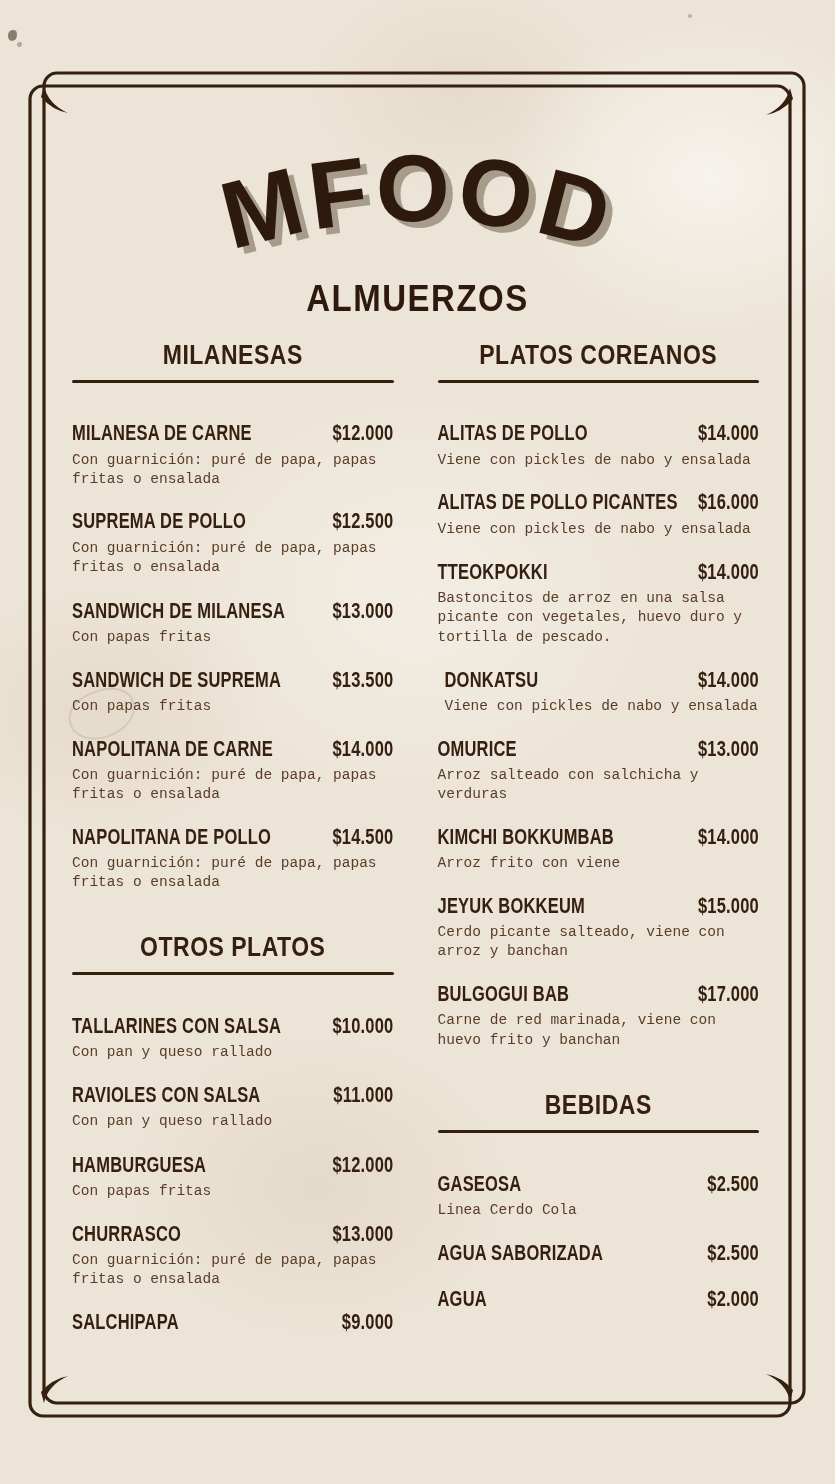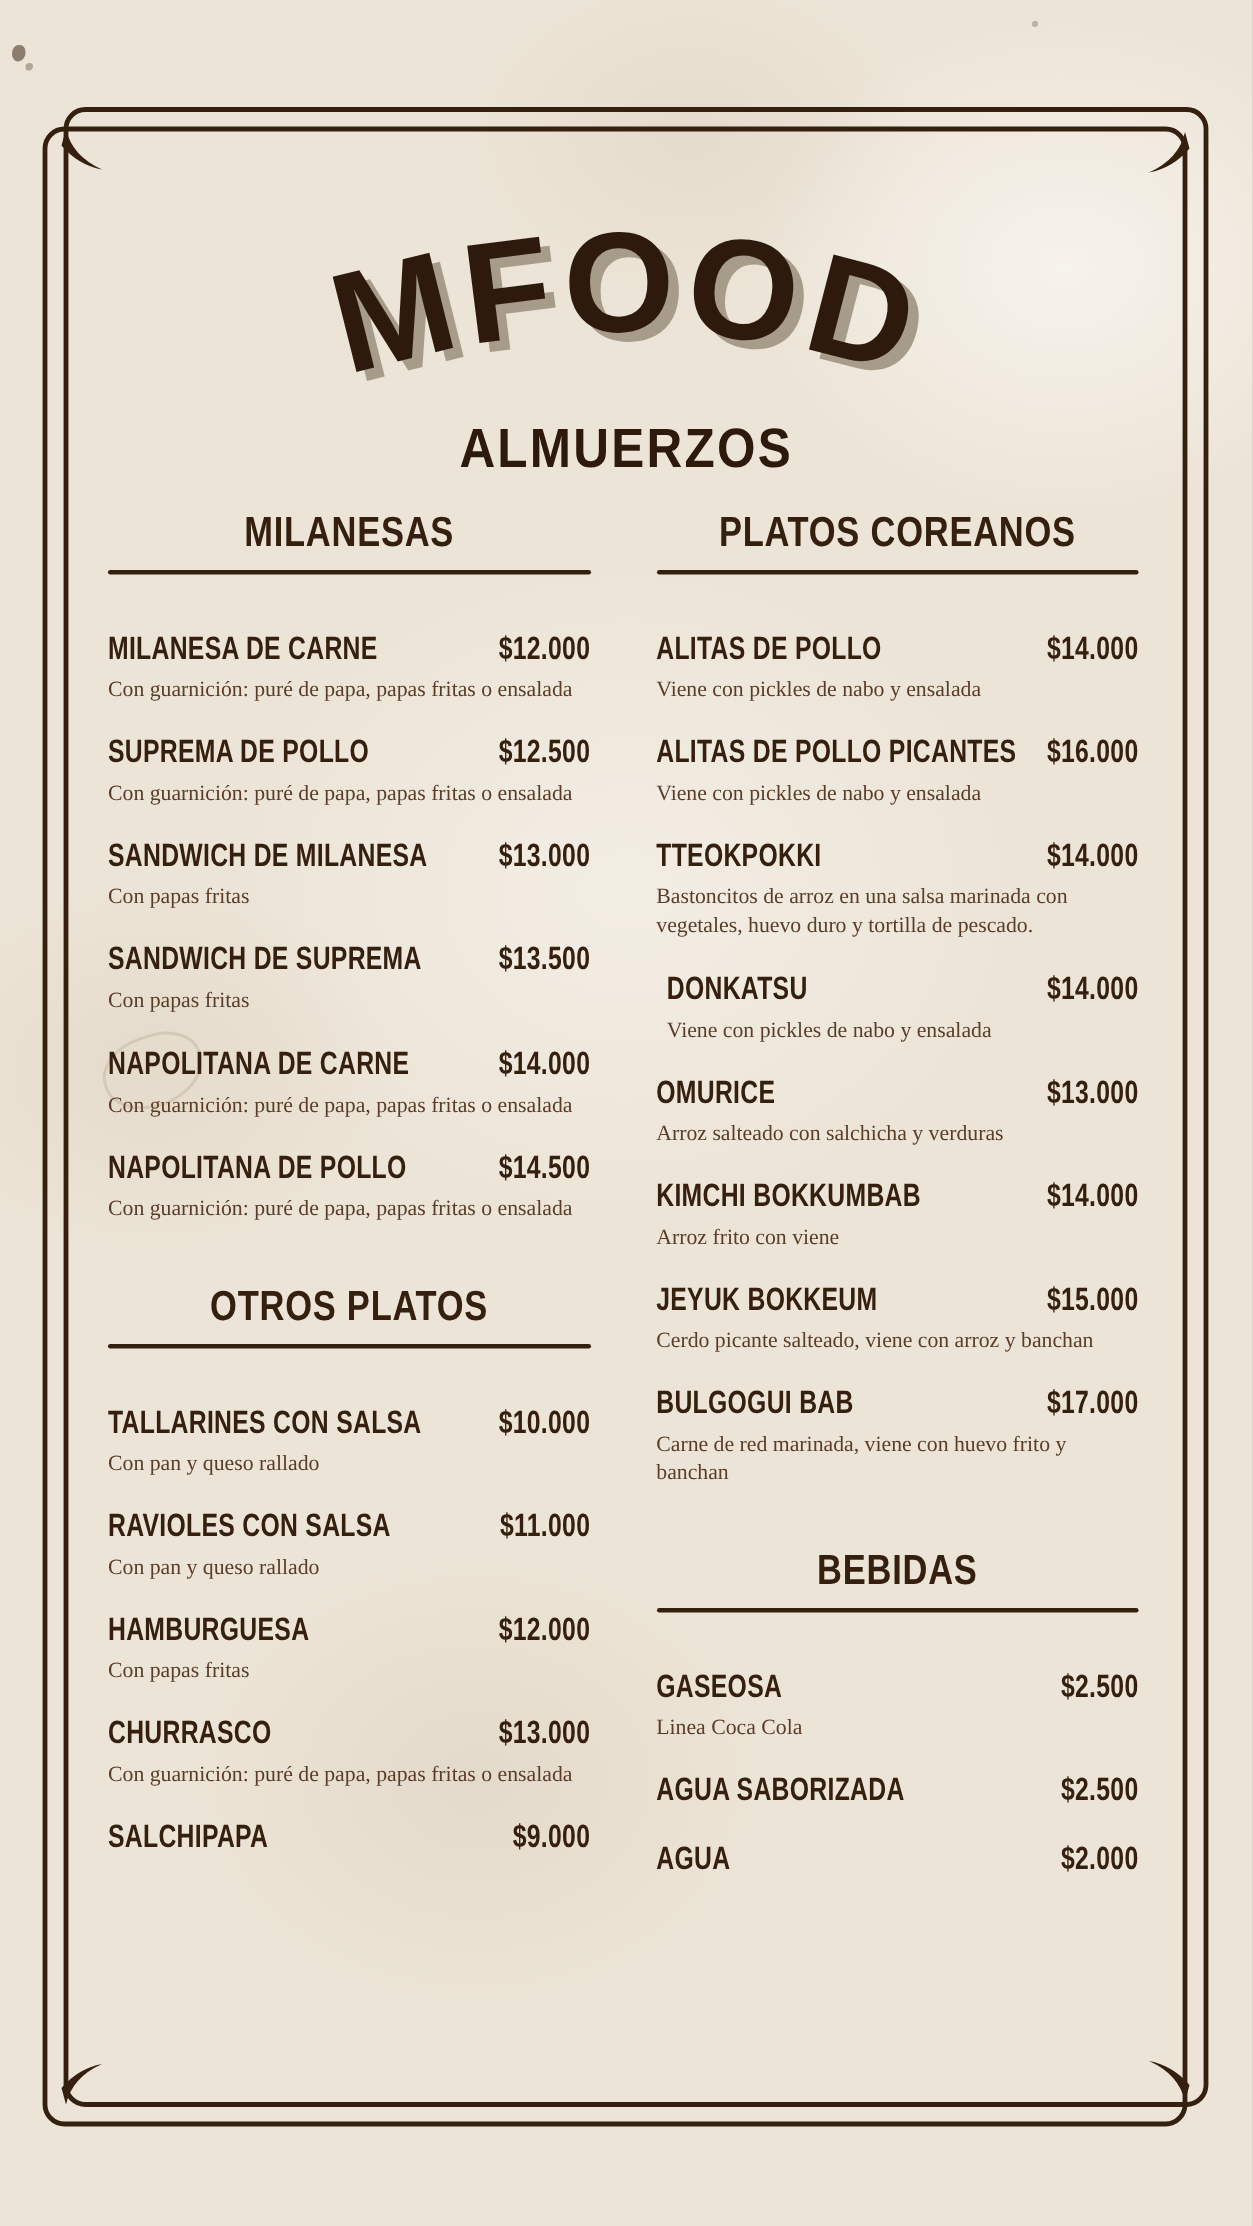--- a/index.html
+++ b/index.html
@@ -49,21 +49,21 @@
   .row{display:flex;justify-content:space-between;align-items:baseline;gap:10px;flex-wrap:nowrap;}
   .name,.price{
     display:inline-block;font-weight:700;font-size:16.5px;letter-spacing:0.2px;
     color:#35200f;white-space:nowrap;line-height:22px;
     transform:scaleY(1.3);
   }
   .name{transform-origin:left bottom;}
   .price{transform-origin:right bottom;}
   .desc{
     margin:4px 0 0;max-width:330px;
-    font-family:Liberation Serif, serif;
+    font-family:Liberation Mono, monospace;
     font-size:14.5px;line-height:1.32;color:#5a3d28;
   }
   .desc:empty{display:none;}
   .indent{padding-left:7px;}
 </style>
 </head>
 <body>
 
 <div class="page">
 
@@ -220,21 +220,21 @@
               <span class="name">ALITAS DE POLLO PICANTES</span>
               <span class="price">$16.000</span>
             </div>
             <p class="desc">Viene con pickles de nabo y ensalada</p>
           </div>
           <div class="item">
             <div class="row">
               <span class="name">TTEOKPOKKI</span>
               <span class="price">$14.000</span>
             </div>
-            <p class="desc">Bastoncitos de arroz en una salsa marinada con vegetales, huevo duro y tortilla de pescado.</p>
+            <p class="desc">Bastoncitos de arroz en una salsa picante con vegetales, huevo duro y tortilla de pescado.</p>
           </div>
           <div class="item indent">
             <div class="row">
               <span class="name">DONKATSU</span>
               <span class="price">$14.000</span>
             </div>
             <p class="desc">Viene con pickles de nabo y ensalada</p>
           </div>
           <div class="item">
             <div class="row">
@@ -271,21 +271,21 @@
         <div class="section-title">
           <span class="sec-title-text">BEBIDAS</span>
           <div class="rule"></div>
         </div>
         <div class="items">
           <div class="item">
             <div class="row">
               <span class="name">GASEOSA</span>
               <span class="price">$2.500</span>
             </div>
-            <p class="desc">Linea Coca Cola</p>
+            <p class="desc">Linea Cerdo Cola</p>
           </div>
           <div class="item">
             <div class="row">
               <span class="name">AGUA SABORIZADA</span>
               <span class="price">$2.500</span>
             </div>
 
           </div>
           <div class="item">
             <div class="row">

